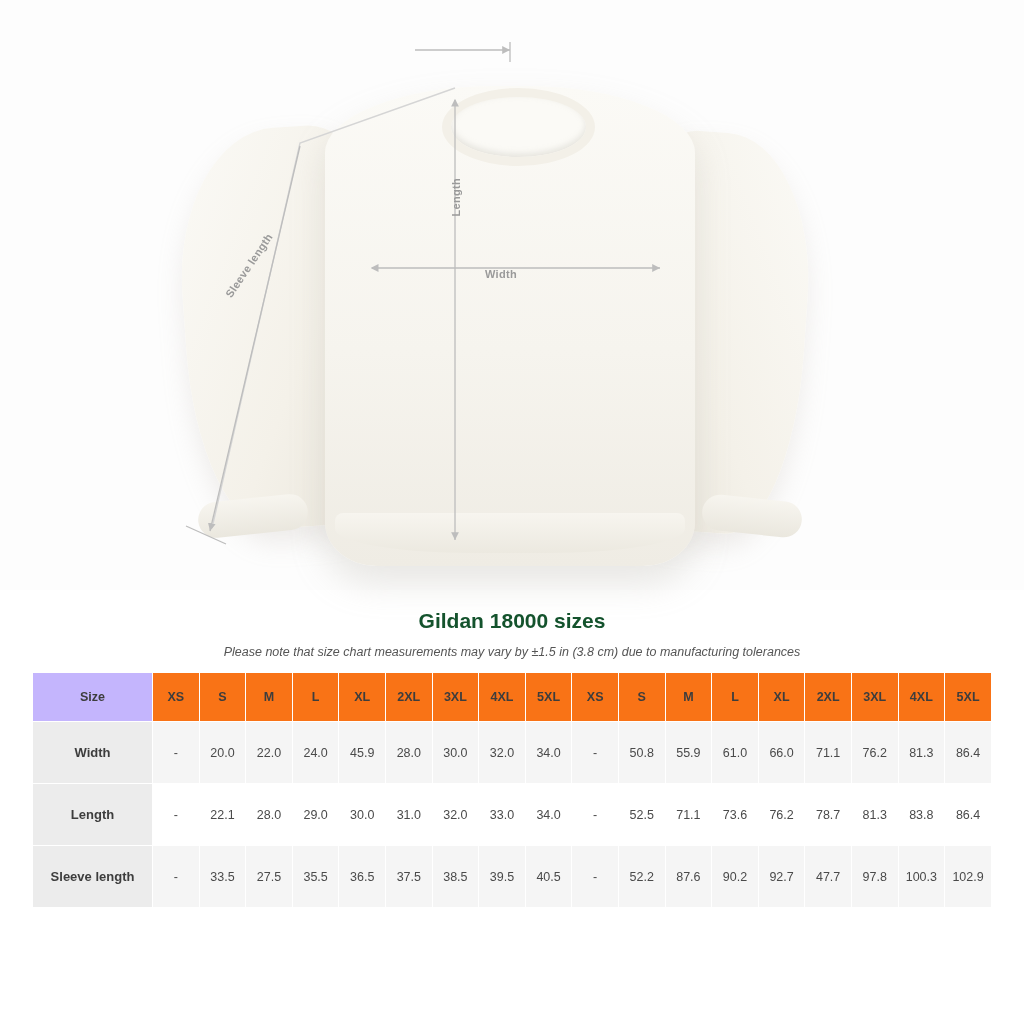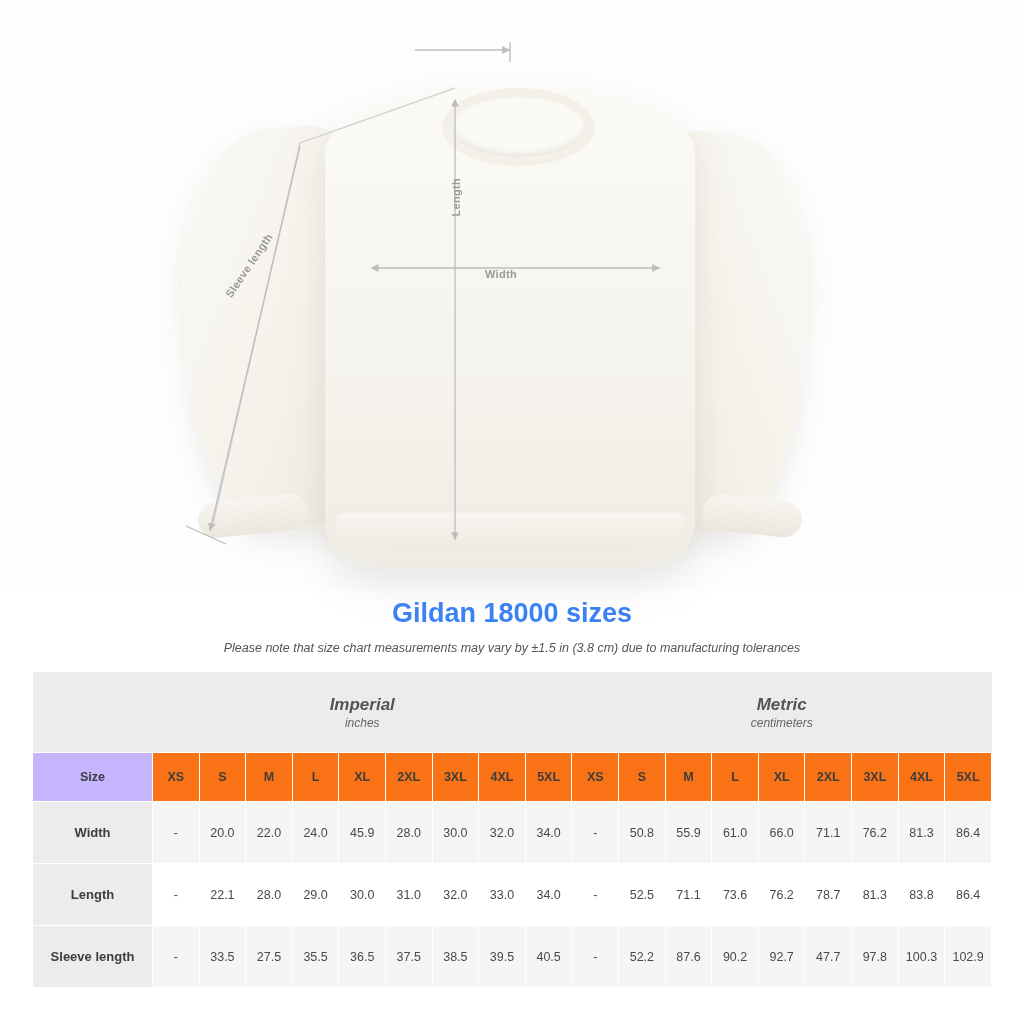--- a/index.html
+++ b/index.html
@@ -82,22 +82,22 @@
     font-size:11px;font-weight:bold;color:#9a9a9a;
     letter-spacing:.3px;
   }
   .lbl-length{left:300px;top:150px;writing-mode:vertical-rl;transform:rotate(180deg);}
   .lbl-width{left:335px;top:240px;}
   .lbl-sleeve{left:73px;top:265px;transform:rotate(-56deg);transform-origin:left top;}
 
   
   .title{
     text-align:center;
-    font-size:27px;font-weight:bold;color:#3b82f6;
-    margin-top:8px;
+    font-size:21px;font-weight:bold;color:#14532d;
+    margin-top:19px;
   }
   .subtitle{
     text-align:center;
     font-size:12.5px;font-style:italic;color:#555;
     margin-top:12px;
   }
 
   
   .table-wrap{position:absolute;left:32px;top:672px;width:960px;}
   table{border-collapse:collapse;width:960px;table-layout:fixed;}
@@ -202,31 +202,20 @@
           <col class="col-data">
           <col class="col-data">
           <col class="col-data">
           <col class="col-data">
           <col class="col-data">
           <col class="col-data">
           <col class="col-data">
           <col class="col-data">
       </colgroup>
       <tbody>
-        <tr class="hdr-band">
-          <td></td>
-          <td colspan="9">
-            <div class="unit-title">Imperial</div>
-            <div class="unit-sub">inches</div>
-          </td>
-          <td colspan="9">
-            <div class="unit-title">Metric</div>
-            <div class="unit-sub">centimeters</div>
-          </td>
-        </tr>
 
         <tr class="size-row">
           <td class="corner">Size</td>
           <td>XS</td>
           <td>S</td>
           <td>M</td>
           <td>L</td>
           <td>XL</td>
           <td>2XL</td>
           <td>3XL</td>

